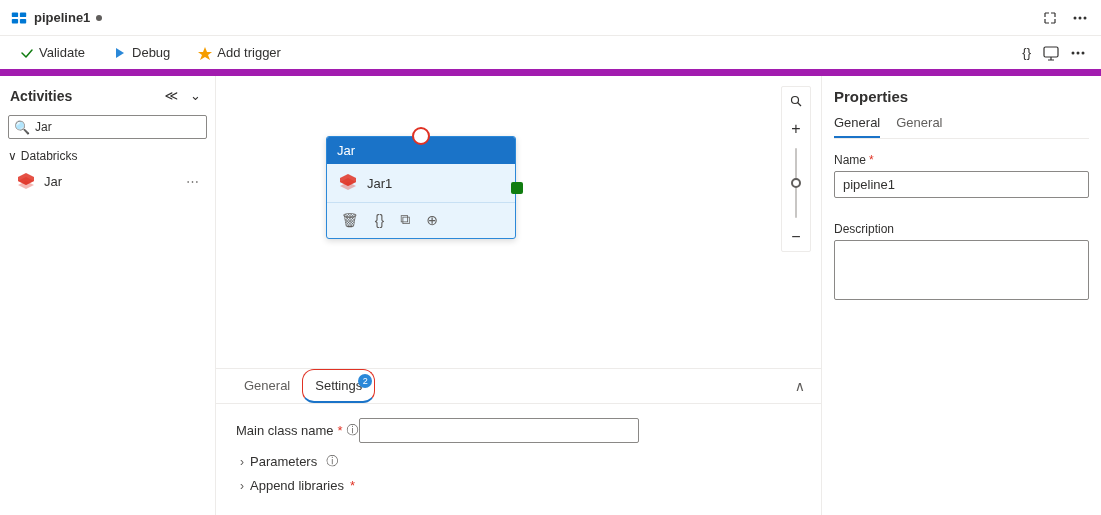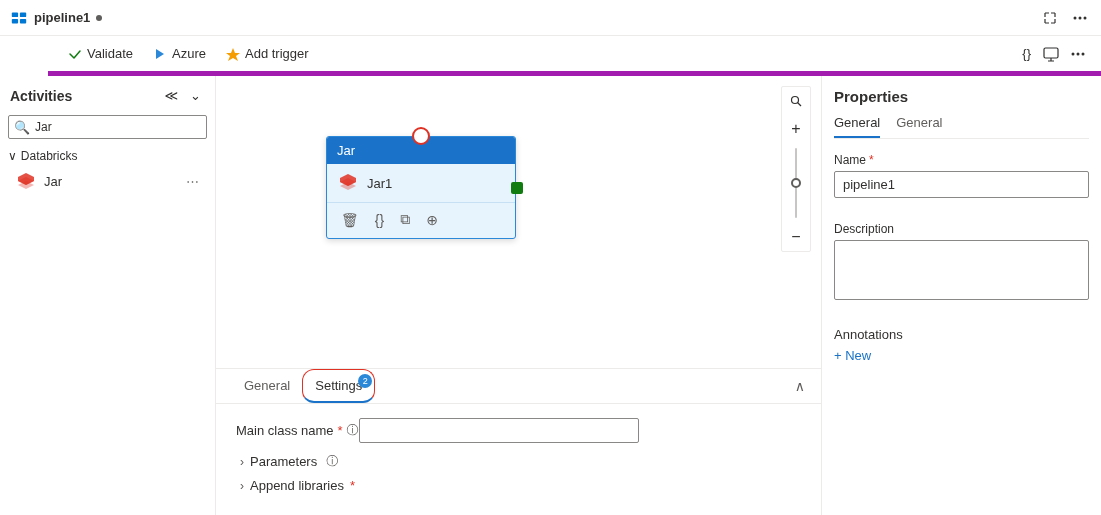--- a/index.html
+++ b/index.html
@@ -7,21 +7,21 @@
 
     
     .top-bar { display: flex; align-items: center; height: 36px; background: #fff; border-bottom: 1px solid #edebe9; padding: 0 10px; gap: 6px; }
     .top-bar-logo { display: flex; align-items: center; gap: 6px; color: #323130; font-size: 13px; font-weight: 600; }
     .top-bar-logo svg { width: 18px; height: 18px; }
     .tab-dot { width: 6px; height: 6px; background: #605e5c; border-radius: 50%; }
     .top-bar-right { margin-left: auto; display: flex; gap: 8px; align-items: center; }
     .icon-btn { cursor: pointer; color: #323130; padding: 4px; display: flex; align-items: center; justify-content: center; }
 
     
-    .toolbar { display: flex; align-items: center; height: 40px; background: #fff; border-bottom: 5px solid #a21caf; padding: 0 12px; gap: 4px; margin-left: 48px; }
+    .toolbar { display: flex; align-items: center; height: 40px; background: #fff; border-bottom: 7px solid #a21caf; padding: 0 12px; gap: 12px; }
     .toolbar-btn { display: flex; align-items: center; gap: 5px; padding: 4px 8px; cursor: pointer; border-radius: 2px; color: #323130; font-size: 13px; border: none; background: transparent; }
     .toolbar-btn svg { width: 14px; height: 14px; }
     .toolbar-right { margin-left: auto; display: flex; gap: 4px; align-items: center; }
 
     
     .main { display: flex; flex: 1; overflow: hidden; }
 
     
     .sidebar { width: 216px; border-right: 1px solid #edebe9; display: flex; flex-direction: column; background: #fff; }
     .sidebar-header { display: flex; align-items: center; justify-content: space-between; padding: 8px 10px 4px; }
@@ -120,21 +120,21 @@
   <button class="toolbar-btn">
     <svg width="14" height="14" viewBox="0 0 14 14">
         <path d="M2 7l4 4 6-7" stroke="#107c10" stroke-width="1.5" fill="none" stroke-linecap="round" stroke-linejoin="round"></path>
       </svg>
     <span>Validate</span>
   </button>
   <button class="toolbar-btn">
     <svg width="14" height="14" viewBox="0 0 14 14">
         <polygon points="3,2 11,7 3,12" fill="#2b88d8"></polygon>
       </svg>
-    <span>Azure</span>
+    <span>Debug</span>
   </button>
   <button class="toolbar-btn">
     <svg width="14" height="14" viewBox="0 0 14 14">
         <path d="M7 1L9 6h5L10 9l2 5L7 11l-5 3 2-5L0 6h5z" fill="#f59d00"></path>
       </svg>
     <span>Add trigger</span>
   </button>
   <div class="toolbar-right">
     <div class="icon-btn" title="Code">{}</div>
     <div class="icon-btn" title="Monitor">
@@ -270,21 +270,15 @@
       <div class="right-field-label">
         <span>Name</span>
         <span class="required">*</span>
       </div>
       <input class="right-field-input" type="text" value="pipeline1" style="">
     </div>
     <div class="right-field">
       <div class="right-field-label">Description</div>
       <textarea class="right-field-textarea" style=""></textarea>
     </div>
-    <div class="right-field">
-      <div class="annotations-label">Annotations</div>
-      <button class="add-new-btn">
-        <span>+ New</span>
-      </button>
-    </div>
   </div>
 
 </div>
 
 </body></html>

